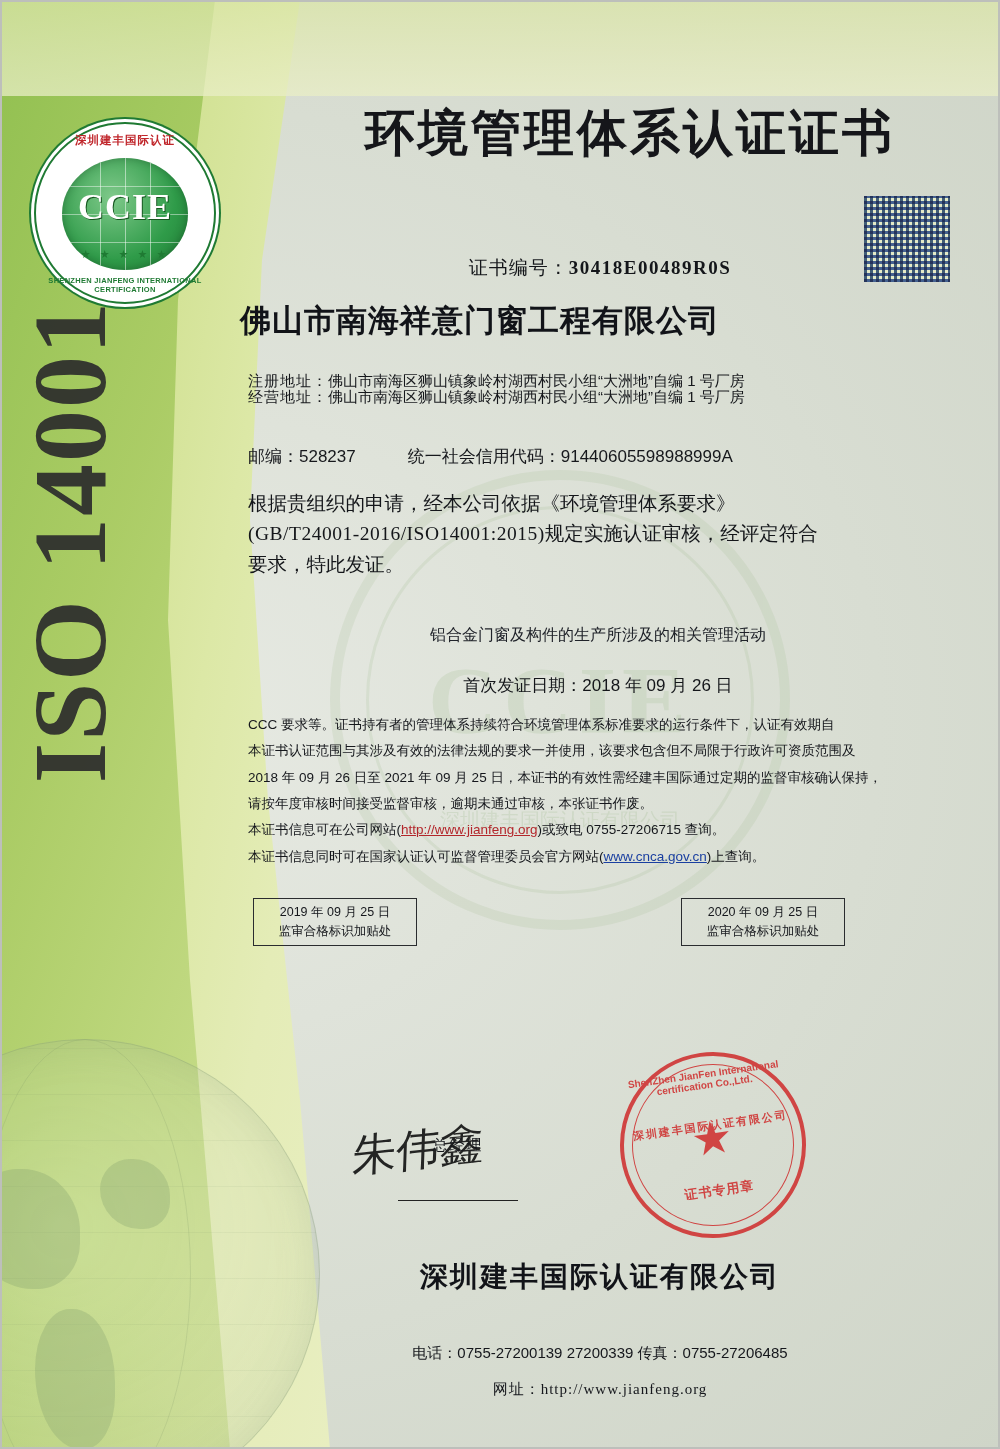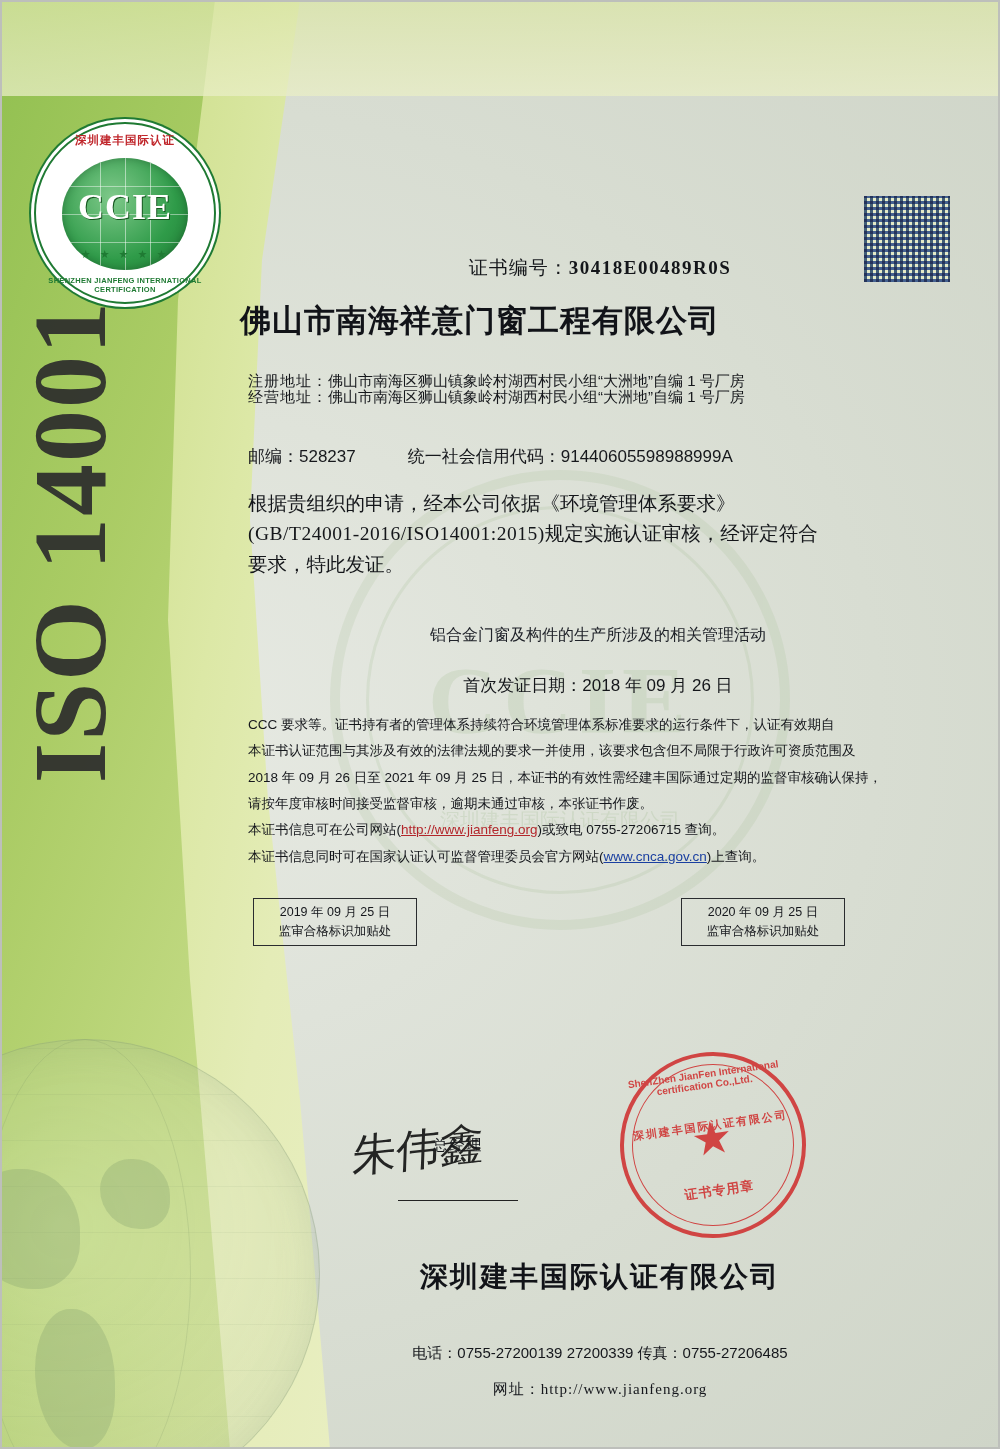--- a/index.html
+++ b/index.html
@@ -295,20 +295,21 @@
       <div class="par" style="top:50%"></div>
       <div class="par" style="top:75%"></div>
     </div>
     <div class="ccie-word">CCIE</div>
     <div class="ccie-stars">★ ★ ★ ★ ★</div>
     <div class="ccie-bottom-label">SHENZHEN JIANFENG INTERNATIONAL CERTIFICATION</div>
   </div>
 
   <div class="iso-vertical">ISO 14001</div>
 
+  <div class="cert-title">环境管理体系认证证书</div>
 
   <div class="qr"></div>
 
   <div class="cert-no">
     <span>证书编号：</span><span class="num">30418E00489R0S</span>
   </div>
 
   <div class="company">佛山市南海祥意门窗工程有限公司</div>
 
   <div class="addr-line addr1">

